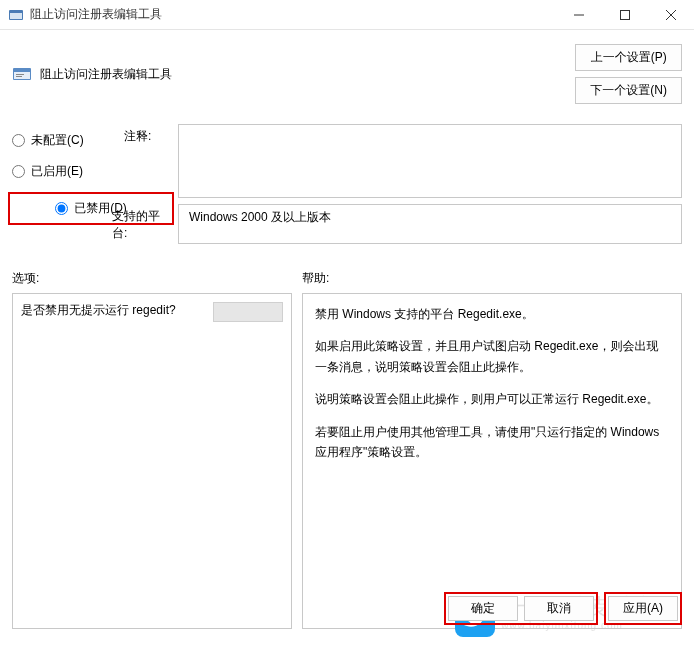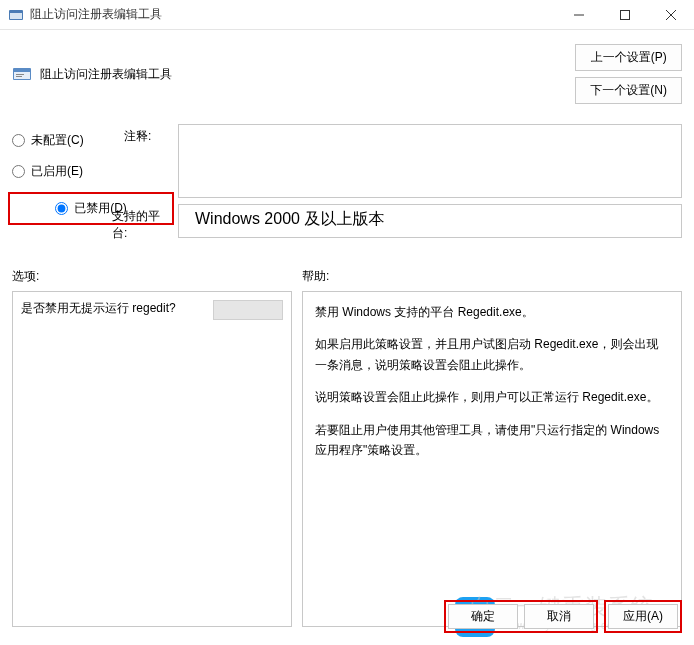--- a/index.html
+++ b/index.html
@@ -120,24 +120,24 @@
       border: 1px solid #c8c8c8;
       height: 74px;
       font-family: inherit;
       font-size: 12px;
       padding: 2px 4px;
       resize: none;
     }
     .platform-input {
       flex: 1;
       border: 1px solid #c8c8c8;
-      height: 34px;
+      height: 40px;
       font-family: inherit;
-      font-size: 16px;
-      padding: 4px 16px;
+      font-size: 12px;
+      padding: 4px 10px;
       resize: none;
     }
     .platform-label {
       margin-left: -60px;
       width: 66px;
       padding-top: 4px;
     }
     
     .section-labels {
       display: flex;
@@ -173,21 +173,21 @@
       border: 1px solid #c8c8c8;
       padding: 10px 12px;
       background: #fff;
       line-height: 1.7;
       overflow-y: auto;
     }
     .help-box p { margin-bottom: 12px; }
     
     .footer {
       position: absolute;
-      bottom: 12px;
+      bottom: 20px;
       right: 12px;
       display: flex;
       gap: 6px;
       align-items: center;
     }
     .footer .btn { min-width: 70px; padding: 3px 12px; }
     .red-box {
       border: 2px solid #d00;
       padding: 2px;
       display: inline-flex;

